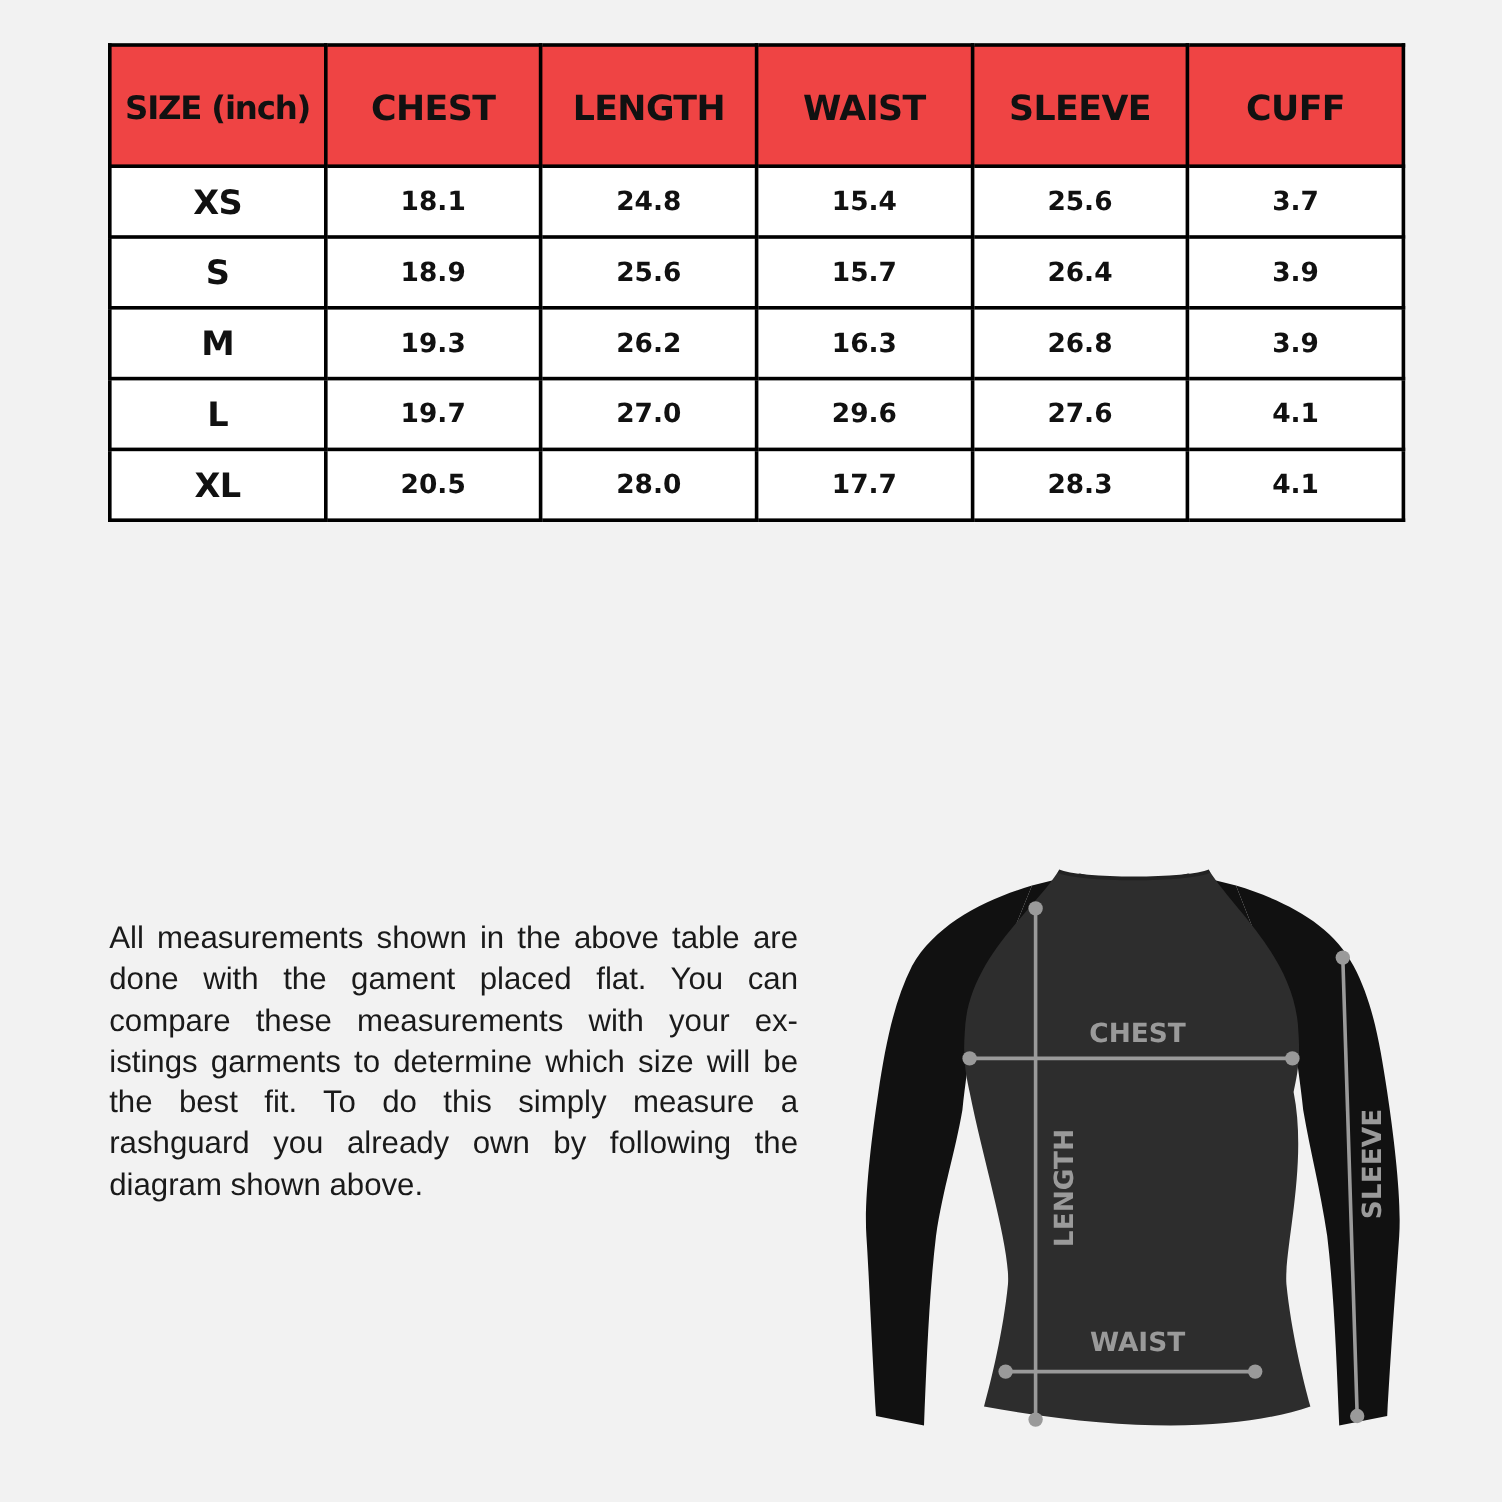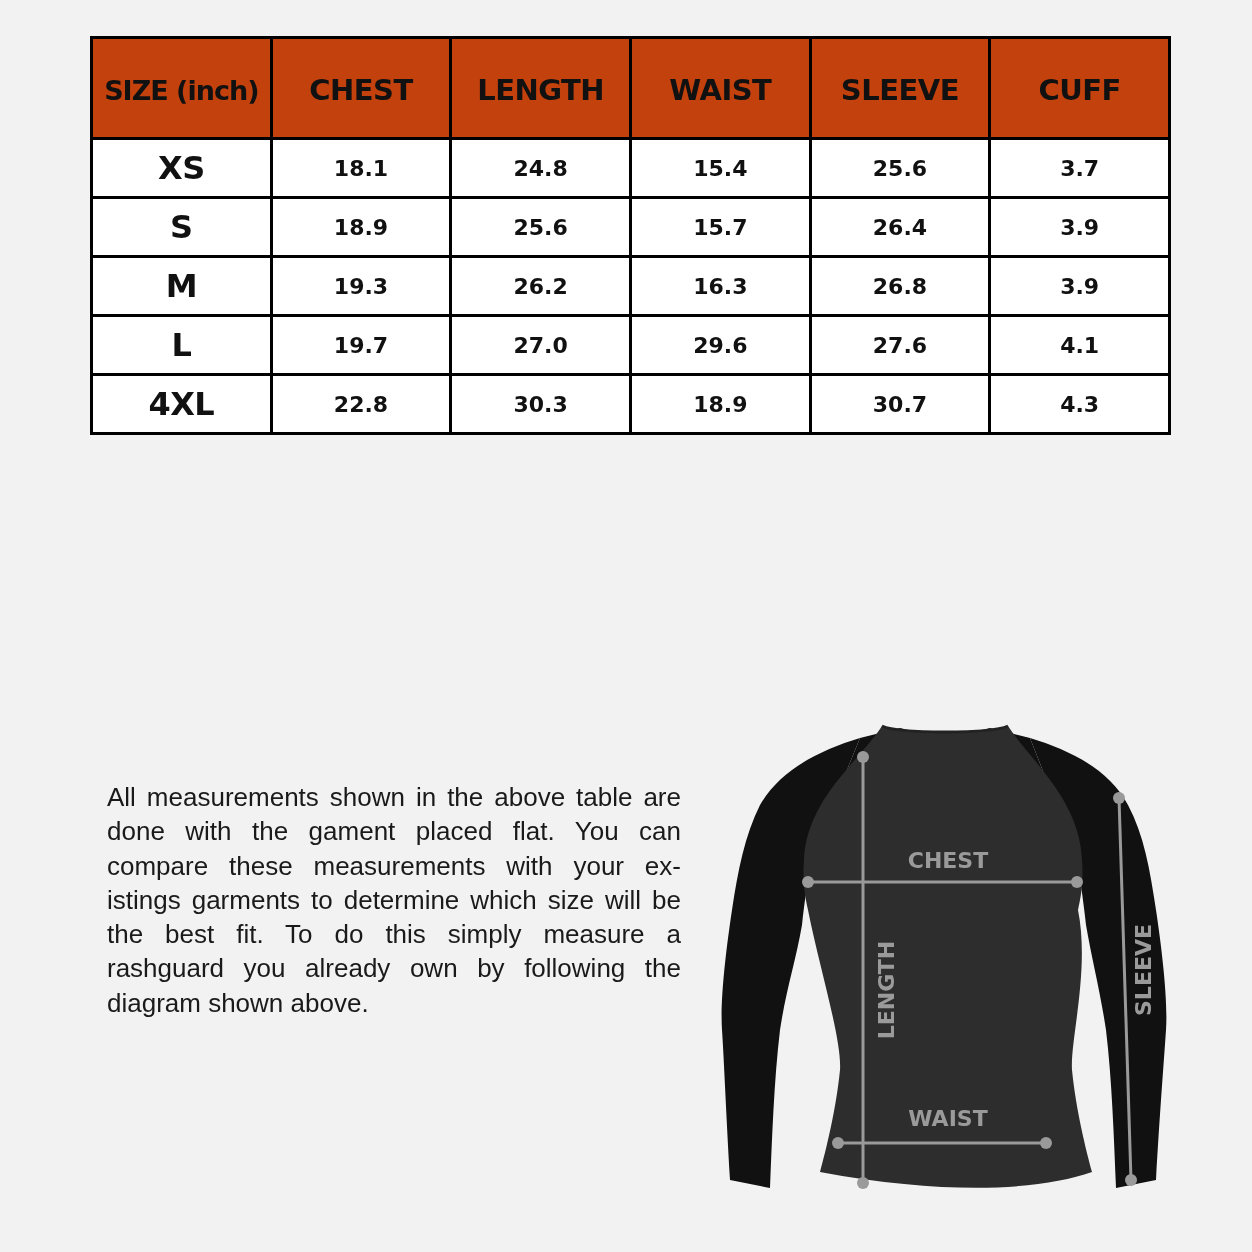--- a/index.html
+++ b/index.html
@@ -23,52 +23,52 @@
       border: 3px solid #000;
       table-layout: fixed;
     }
     .size-table th, .size-table td {
       border: 3px solid #000;
       text-align: center;
       padding: 0;
       color: #111;
     }
     .size-table th {
-      background: #c2410c;
+      background: #ef4444;
       height: 94px;
       font-weight: bold;
       font-size: 29px;
       letter-spacing: -0.5px;
       padding-top: 4px;
     }
     .size-table th.first {
       font-size: 27px;
       letter-spacing: -1px;
     }
     .size-table td {
       background: #ffffff;
       height: 56px;
       font-weight: bold;
       font-size: 22px;
     }
     .size-table td.size {
-      font-size: 32px;
+      font-size: 28px;
       letter-spacing: -0.5px;
     }
     .description {
       position: absolute;
       left: 91px;
       top: 764px;
       width: 574px;
       font-family: "Liberation Sans", sans-serif;
       font-size: 26px;
       line-height: 34.3px;
       color: #1a1a1a;
       text-align: justify;
-      margin: 16px;
+      margin: 0;
     }
     .diagram {
       position: absolute;
       left: 700px;
       top: 710px;
       width: 490px;
       height: 500px;
     }
     .diagram svg { display: block; }
     .diagram-label {
@@ -119,26 +119,26 @@
       </tr>
       <tr>
         <td class="size">L</td>
         <td>19.7</td>
         <td>27.0</td>
         <td>29.6</td>
         <td>27.6</td>
         <td>4.1</td>
       </tr>
       <tr>
-        <td class="size">4XL</td>
-        <td>22.8</td>
-        <td>30.3</td>
-        <td>18.9</td>
-        <td>30.7</td>
-        <td>4.3</td>
+        <td class="size">XL</td>
+        <td>20.5</td>
+        <td>28.0</td>
+        <td>17.7</td>
+        <td>28.3</td>
+        <td>4.1</td>
       </tr>
     </tbody>
 </table>
 
 <p class="description">All measurements shown in the above table are done with the gament placed flat. You can compare these measurements with your ex- istings garments to determine which size will be the best fit. To do this simply measure a rashguard you already own by following the diagram shown above.</p>
 
 <div class="diagram">
   <svg width="490" height="500" viewBox="0 0 490 500">
 
     <path d="M160 28 C120 40 80 60 60 95 C45 125 38 160 32 200 C26 240 20 290 22 320 C24 350 26 400 30 470 L70 478 C72 430 74 370 80 320 C86 280 96 250 102 215 C104 195 108 170 110 150 Z" fill="#111111"></path>

